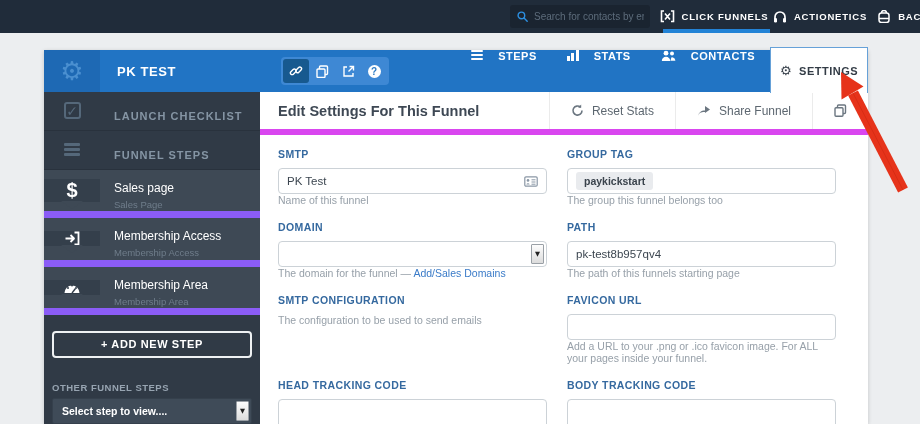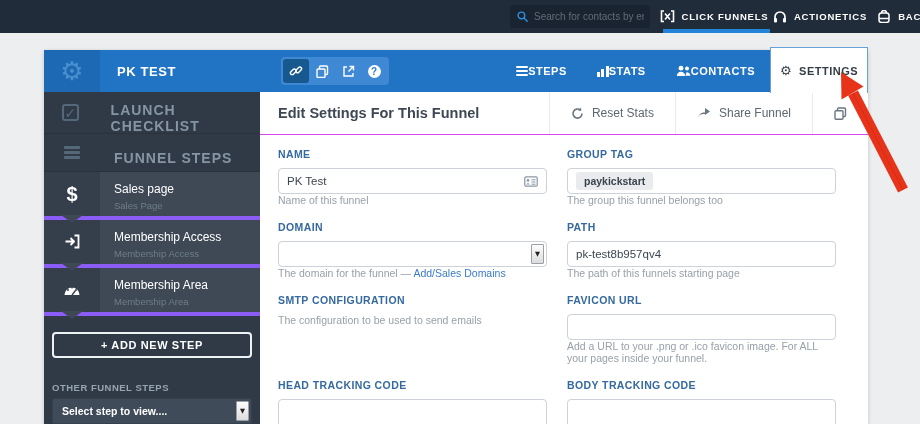--- a/index.html
+++ b/index.html
@@ -33,46 +33,46 @@
   .fh-title { color:#fff; font-size:13px; font-weight:bold; letter-spacing:.6px; margin-left:17px; }
   .fh-pill { position:absolute; left:237px; top:7px; height:28px; background:#3e88d4; border-radius:4px;
              display:flex; align-items:center; padding:0 2px; }
   .fh-pill .pbtn { width:26px; height:24px; display:flex; align-items:center; justify-content:center;
                    border-radius:3px; cursor:pointer; }
   .fh-pill .pbtn.active { background:#17598f; }
   .icon-help-circle { width:13px; height:13px; border-radius:50%; background:#fff; color:#2f7cc4;
                       font-size:10px; font-weight:bold; display:flex; align-items:center; justify-content:center; }
   .icon-help-circle::before { content:"?"; }
   .fh-tabs { position:absolute; right:98px; top:0; height:42px; display:flex; }
-  .fh-tab { height:42px; display:flex; align-items:center; gap:0; padding:0 15px;
+  .fh-tab { height:42px; display:flex; align-items:flex-start; gap:15px; padding:0 15px;
             color:#fff; font-size:11px; font-weight:bold; letter-spacing:.5px; cursor:pointer; }
   .bars { display:flex; flex-direction:column; gap:2px; }
   .bars i { display:block; width:12px; height:2px; background:#fff; border-radius:1px; }
   .chart-bars { display:flex; align-items:flex-end; gap:1.5px; height:11px; }
   .chart-bars i { display:block; width:3px; background:#fff; }
   .chart-bars i:nth-child(1){height:5px;} .chart-bars i:nth-child(2){height:8px;} .chart-bars i:nth-child(3){height:11px;}
   .settings-tab { position:absolute; right:0; top:-3px; width:98px; height:46px; background:#fff;
                   border:1px solid #66a1d8; border-bottom:0; display:flex; align-items:center; justify-content:center;
                   gap:7px; color:#333c46; font-size:11px; font-weight:bold; letter-spacing:.5px; cursor:pointer; z-index:5; }
   .settings-tab .gear { font-size:13px; color:#39424c; font-family:"DejaVu Sans",sans-serif; }
 
   
   .cbody { display:flex; height:332px; }
 
   
   .sidebar { width:216px; background:#303a46; flex:0 0 auto; display:flex; flex-direction:column; }
   .side-section { height:42px; display:flex; align-items:center; border-bottom:1px solid #29323d; cursor:pointer; }
   .side-section .icell { width:56px; display:flex; align-items:center; justify-content:center; color:#55687a; }
-  .side-section .slabel { color:#8595a4; font-size:14px; font-weight:bold; letter-spacing:1px; padding-left:14px;margin-top:10px; }
+  .side-section .slabel { color:#8595a4; font-size:11px; font-weight:bold; letter-spacing:1px; padding-left:14px;margin-top:10px; }
   .chk { width:17px; height:17px; border:2.5px solid #55687a; border-radius:3px; color:#55687a;
          font-size:14px; font-weight:bold; display:flex; align-items:center; justify-content:center; }
   .chk::before { content:"\2713"; font-family:"DejaVu Sans",sans-serif; }
   .bars-gray i { background:#55687a; width:16px; height:3px; }
 
-  .step { height:52px; display:flex; background:#3e4955; border-bottom:4px solid #8b5cf6; cursor:pointer; }
+  .step { height:52px; display:flex; background:#3e4955; border-bottom:7px solid #8b5cf6; cursor:pointer;align-items:center; }
   .step .icell { position:relative; width:56px; flex:0 0 auto; background:#343f4b; color:#fff;
                  display:flex; align-items:center; justify-content:center; }
   .step .icell::after { content:""; position:absolute; left:50%; bottom:-7px; transform:translateX(-50%);
                         border-left:11px solid transparent; border-right:11px solid transparent;
                         border-top:8px solid #3e4955; z-index:3; }
   .step:last-of-type .icell::after { border-top-color:#38424e; }
   .step .txt { padding:10px 0 0 14px; }
   .step .t1 { color:#fff; font-size:12px; }
   .step .t2 { color:#6f7d8b; font-size:9.5px; margin-top:4px; }
   .dollar { font-size:20px; font-weight:bold; color:#fff; }
@@ -85,21 +85,21 @@
   .step-select { position:relative; margin:0 8px; height:28px; background:#3f4b58; border:1px solid #35404c;
                  border-radius:2px; display:flex; align-items:center; padding:0 9px; cursor:pointer; }
   .step-select .val { color:#fff; font-size:10.5px; font-weight:bold; }
   .native-arrow { position:absolute; right:2px; top:2px; bottom:2px; width:13px; border-radius:1px;
                   background:linear-gradient(#fdfdfd,#dcdcdc); border:1px solid #9aa0a6;
                   display:flex; align-items:center; justify-content:center; }
   .native-arrow::before { content:"\25BC"; font-size:6.5px; color:#222; font-family:"DejaVu Sans",sans-serif; }
 
   
   .content { flex:1; background:#fff; display:flex; flex-direction:column; }
-  .chead { height:43px; border-bottom:1px solid #d946ef; display:flex; align-items:stretch; flex:0 0 auto; }
+  .chead { height:43px; border-bottom:6px solid #d946ef; display:flex; align-items:stretch; flex:0 0 auto; }
   .ctitle { align-self:center; padding-left:18px; color:#3e4854; font-size:14.5px; font-weight:bold; }
   .cactions { margin-left:auto; display:flex; }
   .cact { display:flex; align-items:center; gap:8px; padding:0 21px; border-left:1px solid #ebebeb;
           color:#5d6770; font-size:12px; cursor:pointer; }
   .cact svg { flex:0 0 auto; }
 
   .form { padding:13px 32px 0 18px; display:grid; grid-template-columns:1fr 1fr; column-gap:20px; }
   .field { margin-bottom:15px; }
   .flabel { color:#35699f; font-size:10.5px; font-weight:bold; letter-spacing:.4px; margin-bottom:8px; }
   .ibox { position:relative; height:26px; border:1px solid #ccd2d7; border-radius:4px; background:#fff;
@@ -316,21 +316,21 @@
               <rect x="3.5" y="1" width="8" height="8.5" rx="1" fill="none" stroke="#6b7680" stroke-width="1.4"></rect>
               <rect x="1" y="3.8" width="8" height="8.5" rx="1" fill="#fff" stroke="#6b7680" stroke-width="1.4"></rect>
             </svg>
           </div>
         </div>
       </div>
 
       <div class="form">
 
         <div class="field">
-          <div class="flabel">NAME</div>
+          <div class="flabel">SMTP</div>
           <div class="ibox">
             <input value="PK Test" style="">
             <svg width="14" height="11" viewBox="0 0 14 11">
               <rect x="0.8" y="0.8" width="12.4" height="9.4" rx="1.2" fill="none" stroke="#8a97a5" stroke-width="1.2"></rect>
               <circle cx="4" cy="4.4" r="1.3" fill="#8a97a5"></circle>
               <path d="M2.3 8.4 a1.8 1.8 0 0 1 3.4 0 Z" fill="#8a97a5"></path>
               <path d="M7.5 3.8 h4 M7.5 6 h4 M7.5 8.2 h4" stroke="#8a97a5" stroke-width="1"></path>
             </svg>
           </div>
           <div class="help">Name of this funnel</div>

